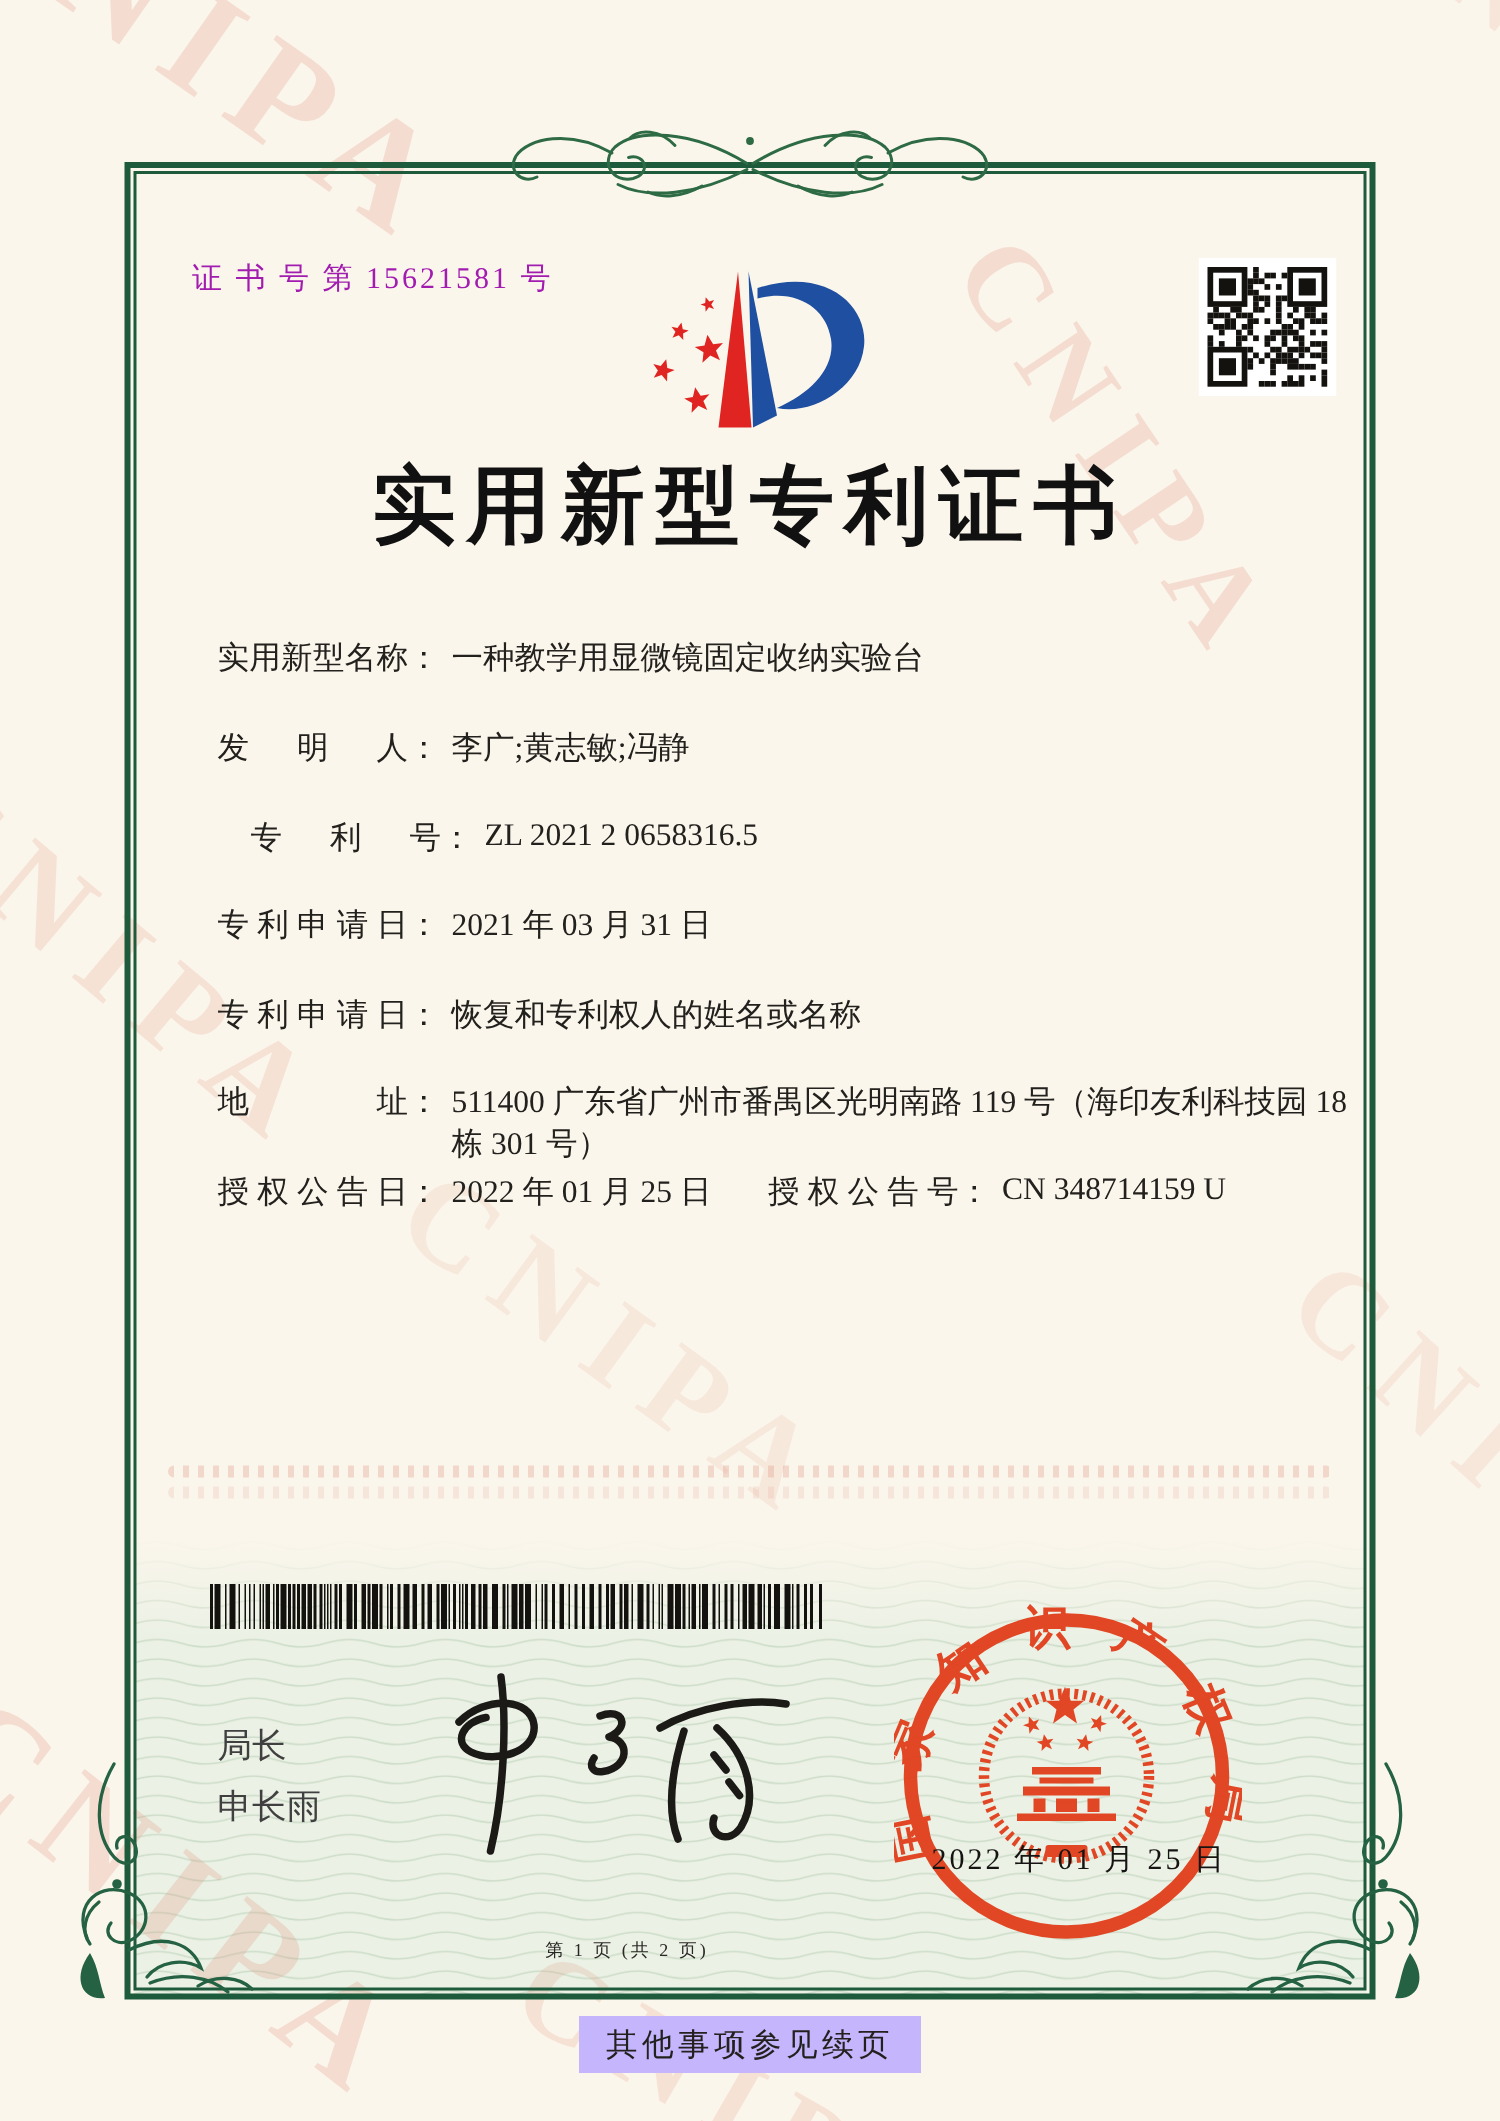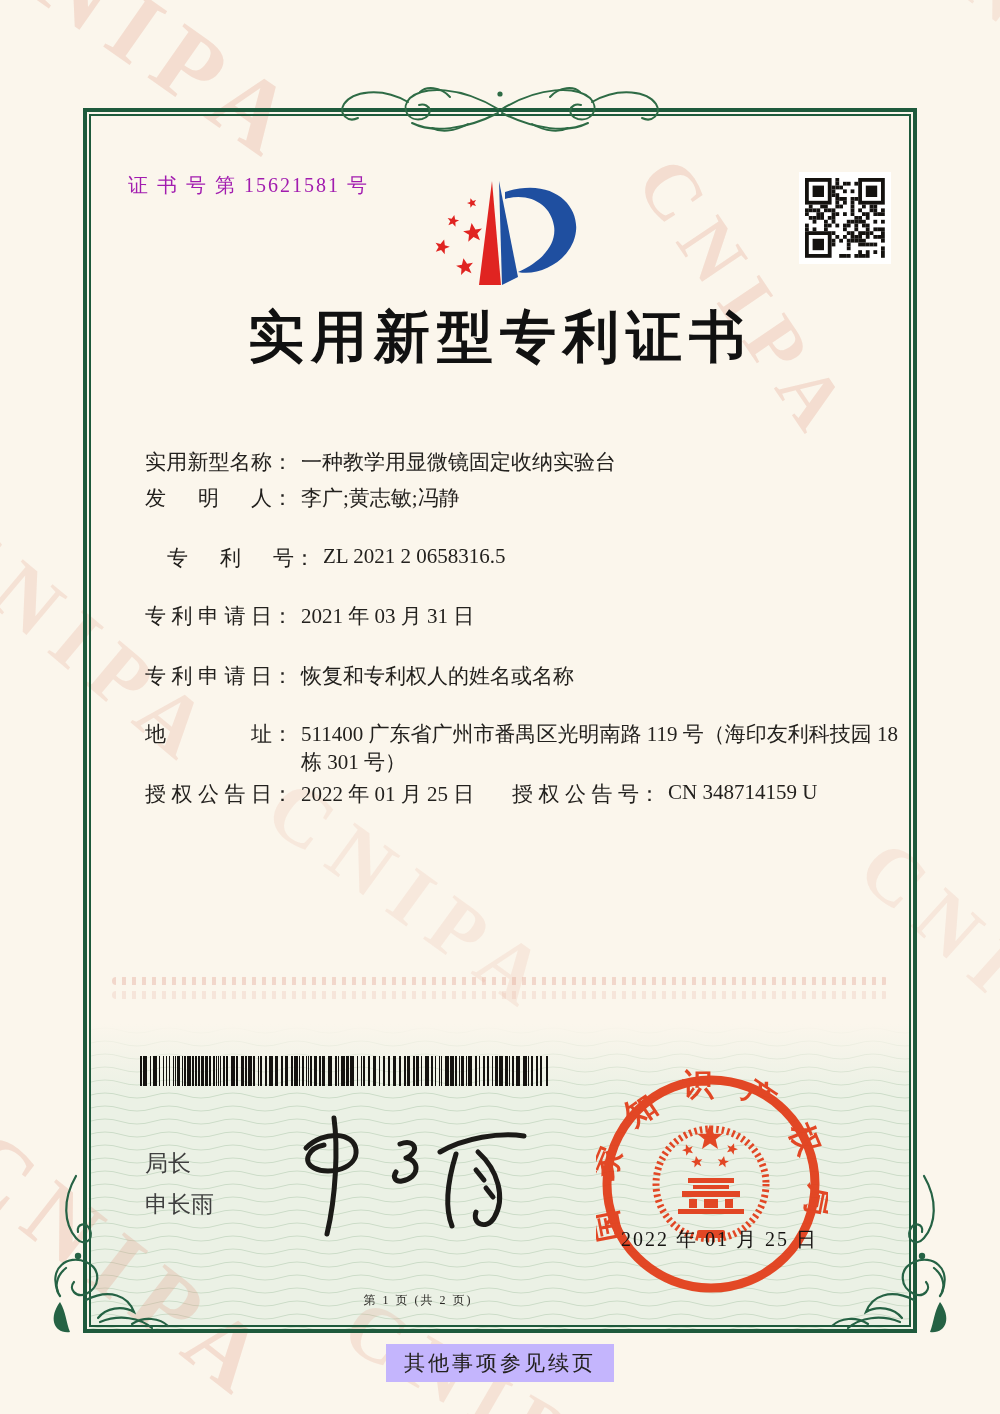--- a/index.html
+++ b/index.html
@@ -287,21 +287,21 @@
       <rect x="59.199999999999996" y="6" width="26.599999999999998" height="26.599999999999998" fill="#14120f"></rect>
       <rect x="63" y="9.8" width="19" height="19" fill="#fff"></rect>
       <rect x="66.8" y="13.6" width="11.399999999999999" height="11.399999999999999" fill="#14120f"></rect>
       <rect x="6" y="59.199999999999996" width="26.599999999999998" height="26.599999999999998" fill="#14120f"></rect>
       <rect x="9.8" y="63" width="19" height="19" fill="#fff"></rect>
       <rect x="13.6" y="66.8" width="11.399999999999999" height="11.399999999999999" fill="#14120f"></rect>
     </svg>
 
   <div class="abs title">实用新型专利证书</div>
 
-  <div class="abs fieldrow" style="top:448px;">
+  <div class="abs fieldrow" style="top:424px;">
     <span class="lbl">实用新型名称</span><span class="colon">：</span><span class="val">一种教学用显微镜固定收纳实验台</span>
   </div>
   <div class="abs fieldrow" style="top:484px;">
     <span class="lbl">发明人</span><span class="colon">：</span><span class="val">李广;黄志敏;冯静</span>
   </div>
   <div class="abs fieldrow" style="top:544px;margin-left:22px;">
     <span class="lbl">专利号</span><span class="colon">：</span><span class="val">ZL 2021 2 0658316.5</span>
   </div>
   <div class="abs fieldrow" style="top:602px;">
     <span class="lbl">专利申请日</span><span class="colon">：</span><span class="val">2021 年 03 月 31 日</span>

